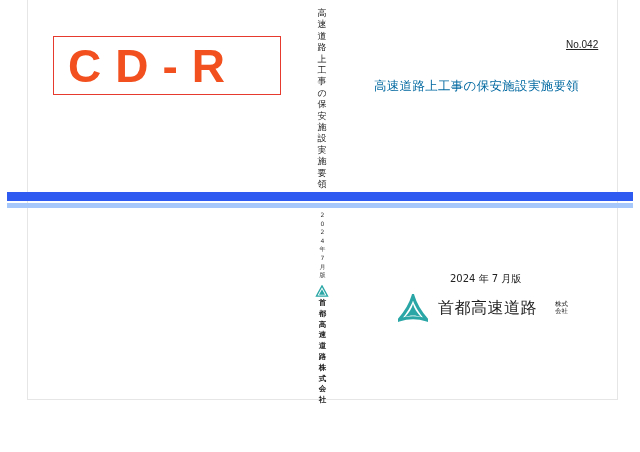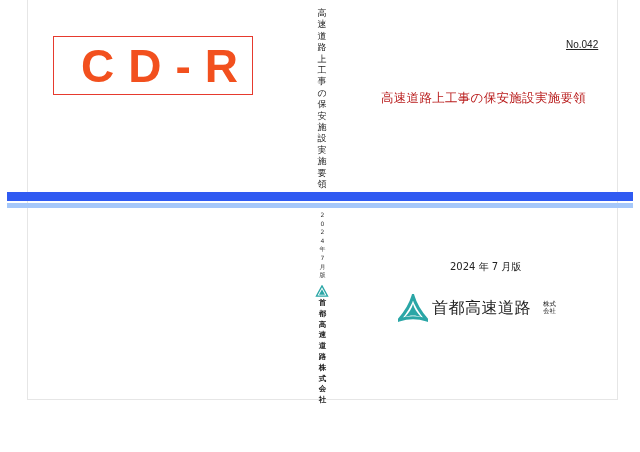--- a/index.html
+++ b/index.html
@@ -1,42 +1,42 @@
 <!DOCTYPE html>
 <html><head>
   <meta charset="utf-8">
   <style>
     html, body { margin: 0; padding: 0; background: #ffffff; }
     body { width: 640px; height: 452px; position: relative; overflow: hidden;
            font-family: "DejaVu Sans", sans-serif; color: #1a1a1a; }
     .cover { position: absolute; left: 27px; top: 0; width: 591px; height: 400px;
              border-left: 1px solid #e6e6e6; border-right: 1px solid #e6e6e6; border-bottom: 1px solid #e6e6e6;
              box-sizing: border-box; }
-    .cdr-box { position: absolute; left: 53px; top: 36px; width: 200px; height: 59px;
+    .cdr-box { position: absolute; left: 53px; top: 36px; width: 228px; height: 59px;
                border: 1.5px solid #e63a2e; box-sizing: border-box;
-               display: flex; align-items: center; justify-content: flex-end; }
+               display: flex; align-items: center; justify-content: flex-start; }
     .cdr-text { font-family: "Liberation Sans", sans-serif; font-weight: bold; font-size: 46px;
                 color: #f2501e; letter-spacing: 14px; margin-left: 14px; line-height: 1; }
     .docno { position: absolute; left: 566px; top: 39px; font-size: 10px; font-family: Liberation Sans, sans-serif;
              text-decoration: underline; color: #222; }
-    .front-title { position: absolute; left: 374px; top: 90px; font-size: 12.5px; color: #b91c1c; letter-spacing: 0.3px; margin-left: 7px; }
+    .front-title { position: absolute; left: 374px; top: 78px; font-size: 12.5px; color: #0369a1; letter-spacing: 0.3px; }
     .spine-title { position: absolute; left: 316px; top: 8px; width: 12px; font-size: 9px; line-height: 11.4px;
                    text-align: center; color: #222; }
     .spine-title span { display: block; }
     .band-dark { position: absolute; left: 7px; top: 192px; width: 626px; height: 9px; background: #2f5af2; }
     .band-light { position: absolute; left: 7px; top: 203px; width: 626px; height: 5px; background: #a6c8fa; }
     .spine-date { position: absolute; left: 318px; top: 211px; width: 9px; font-size: 6px; line-height: 8.6px;
                   text-align: center; color: #333; }
     .spine-date span { display: block; }
     .spine-logo { position: absolute; left: 315px; top: 285px; width: 14px; height: 12px; }
     .spine-company { position: absolute; left: 317px; top: 298px; width: 11px; font-size: 7.5px; line-height: 10.8px;
                      text-align: center; color: #222; font-weight: bold; }
     .spine-company span { display: block; }
-    .edition { position: absolute; left: 450px; top: 260px; font-size: 10px; color: #222; text-align: right; }
-    .logo-row { position: absolute; left: 398px; top: 294px; display: flex; align-items: center; }
+    .edition { position: absolute; left: 450px; top: 272px; font-size: 10px; color: #222; text-align: right; }
+    .logo-row { position: absolute; left: 398px; top: 294px; display: flex; align-items: center; gap: 6px; }
     .logo-mark { width: 30px; height: 28px; }
     .logo-name { font-size: 16px; margin-left: 4px; color: #1e1e1e; letter-spacing: 0.5px; }
     .logo-suffix { margin-left: 12px; font-size: 6.5px; line-height: 7.5px; width: 15px; color: #222; }
   </style>
 </head>
 <body>
 
 <div class="cover"></div>
 
 <div class="cdr-box">

